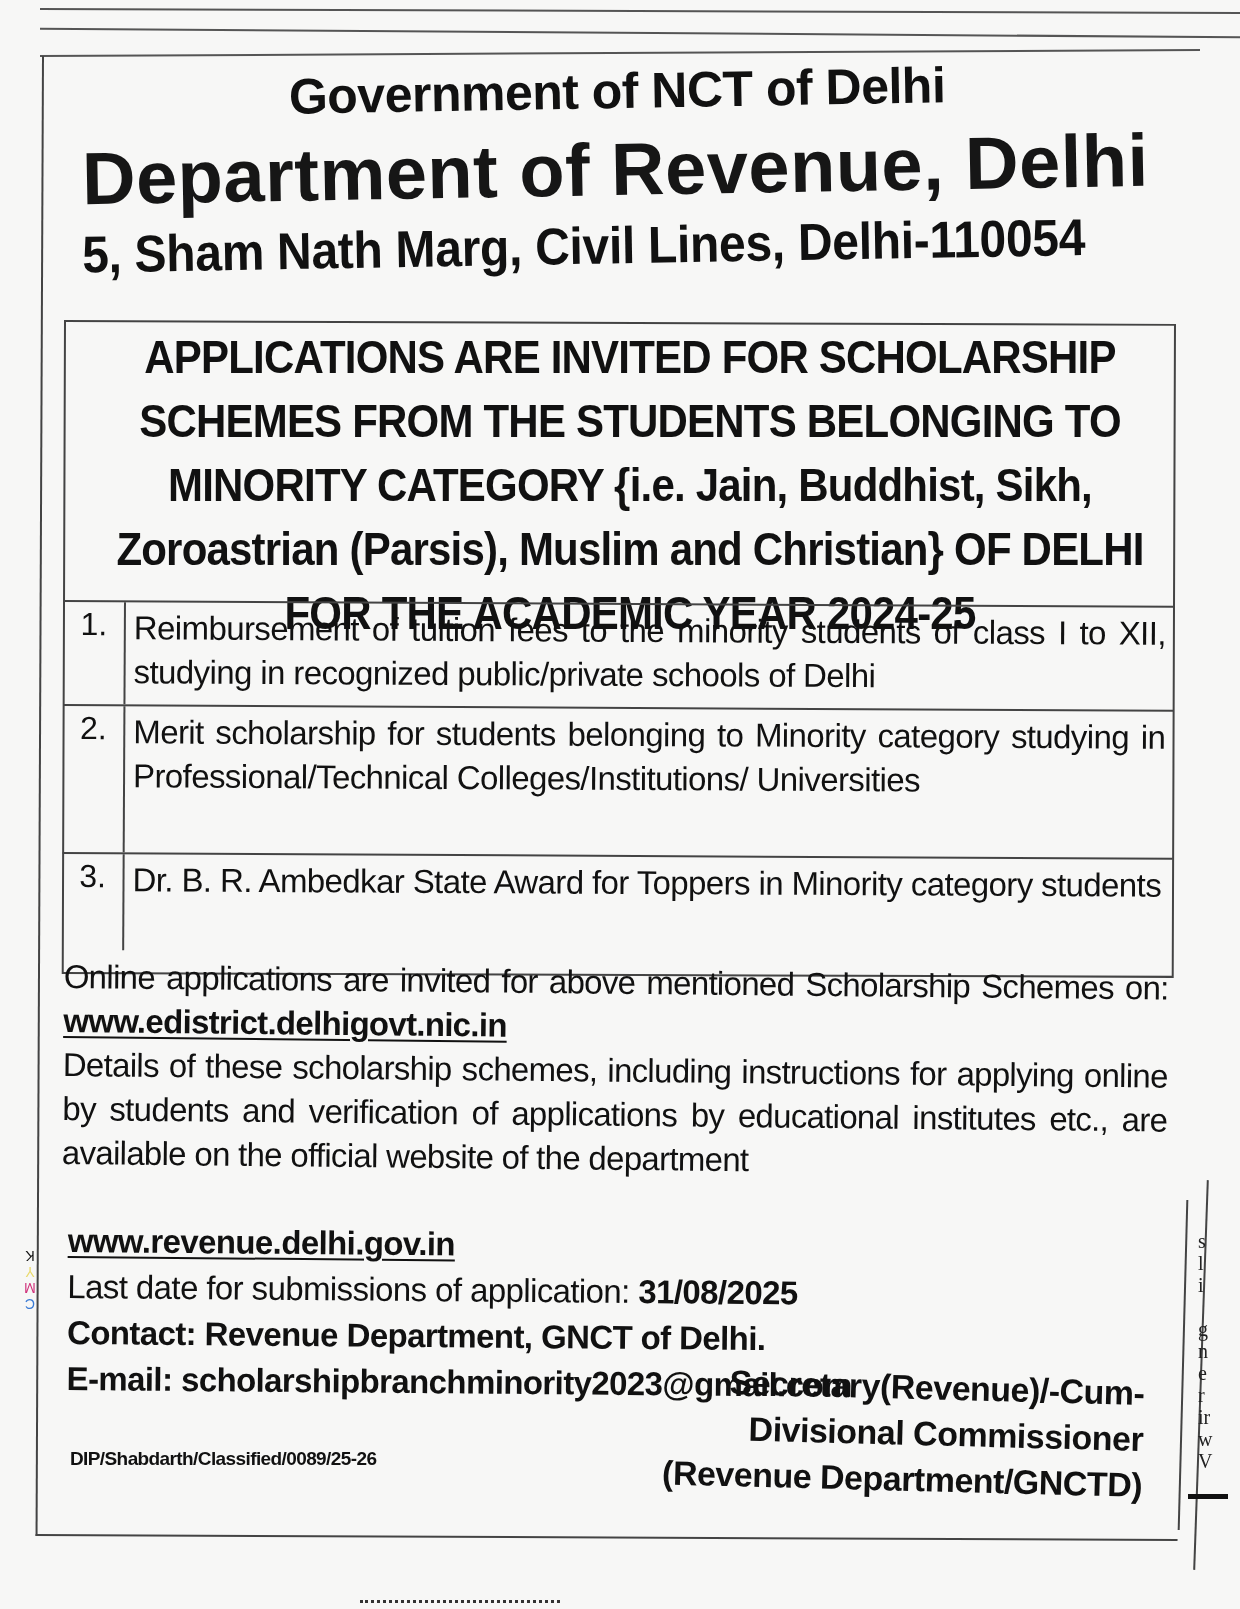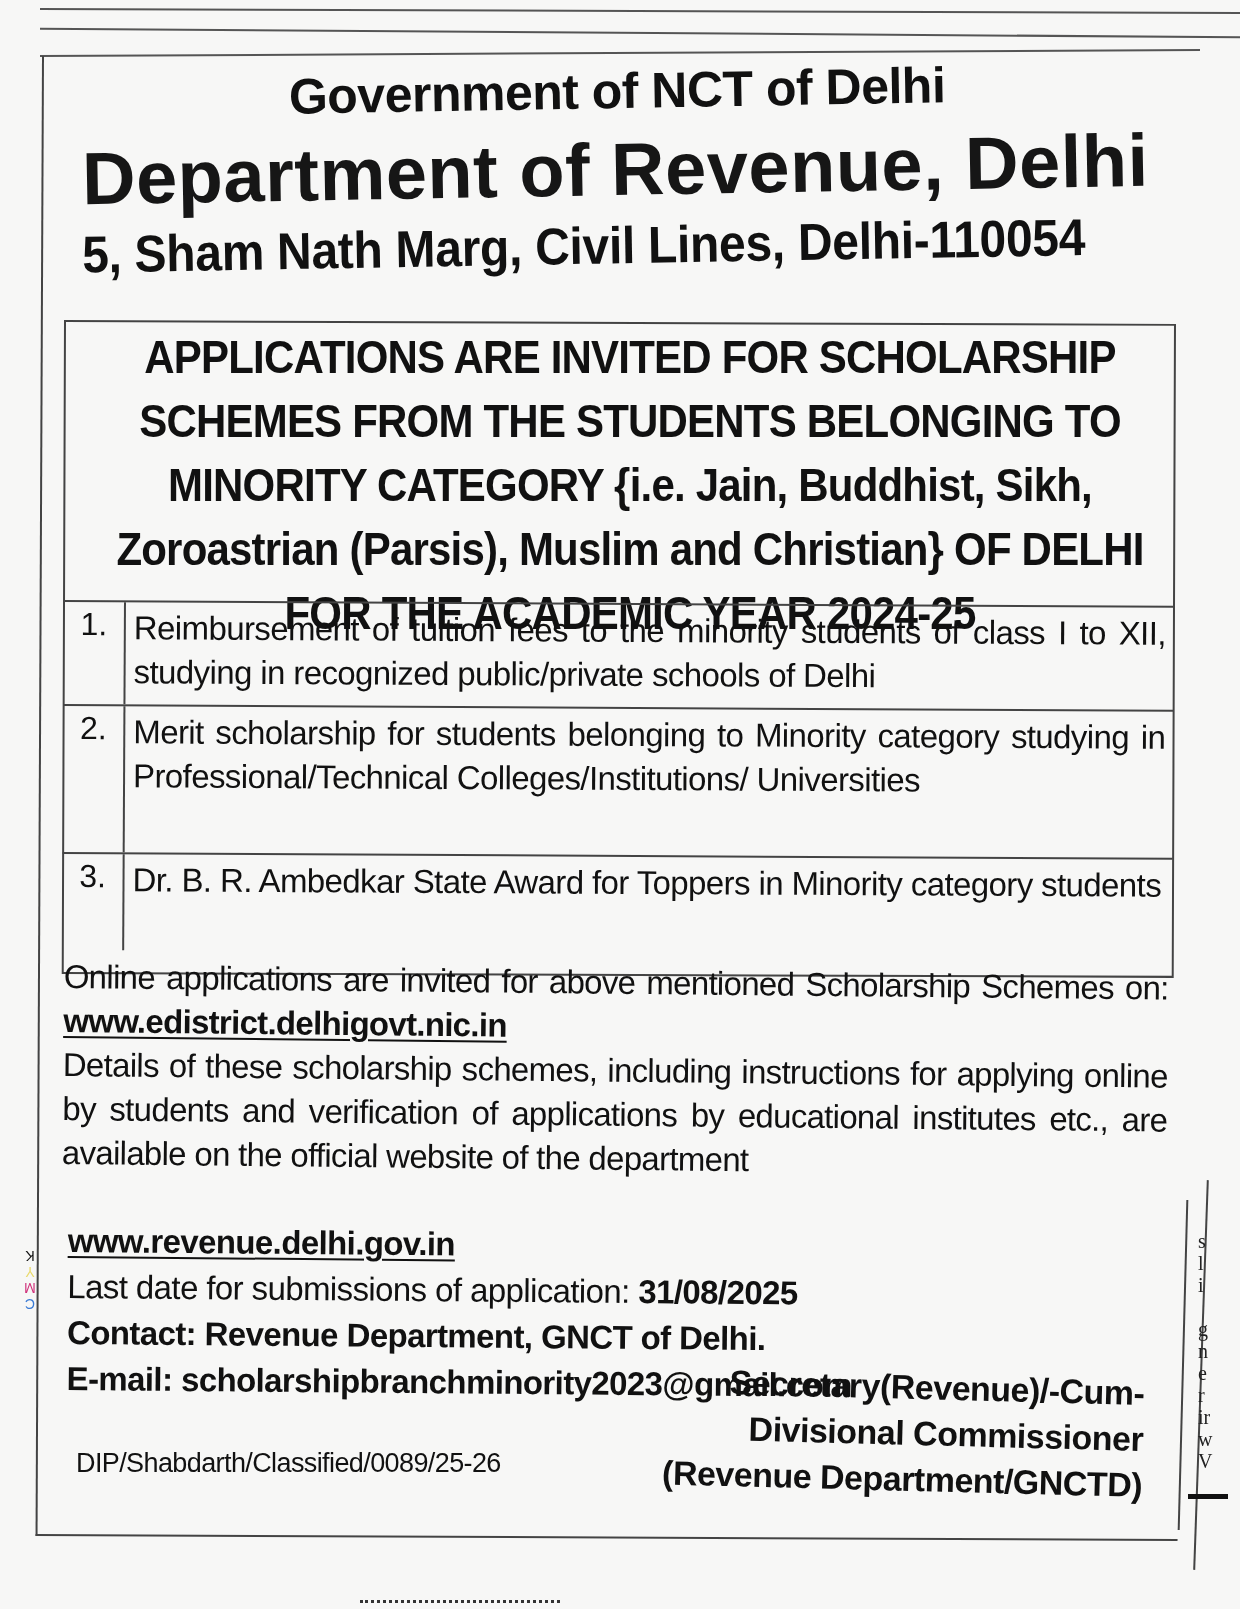--- a/index.html
+++ b/index.html
@@ -175,24 +175,24 @@
       text-align: right;
       font-weight: bold;
       font-size: 34px;
       line-height: 46px;
       letter-spacing: -0.5px;
       transform: rotate(1.5deg);
       transform-origin: top right;
     }
     .ref-code {
       position: absolute;
-      left: 76px;
+      left: 70px;
       top: 1448px;
-      font-weight: normal;
-      font-size: 27px;
+      font-weight: bold;
+      font-size: 19px;
       letter-spacing: -0.6px;
     }
     .right-border {
       position: absolute;
       left: 1182px;
       top: 1200px;
       width: 2px;
       height: 330px;
       background: #444;
       transform: rotate(1.5deg);

